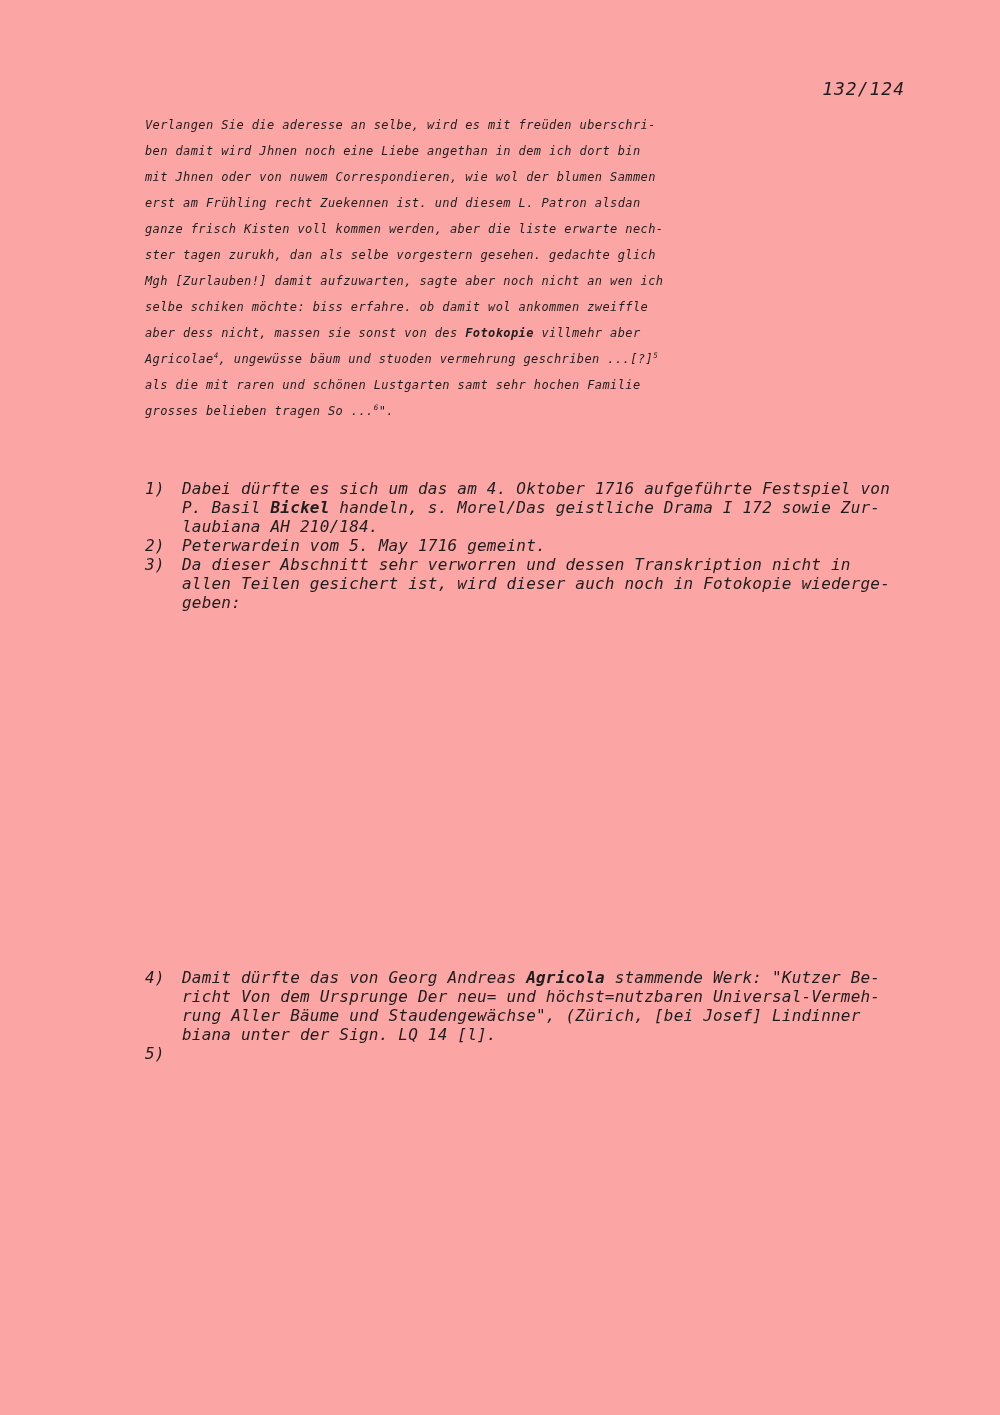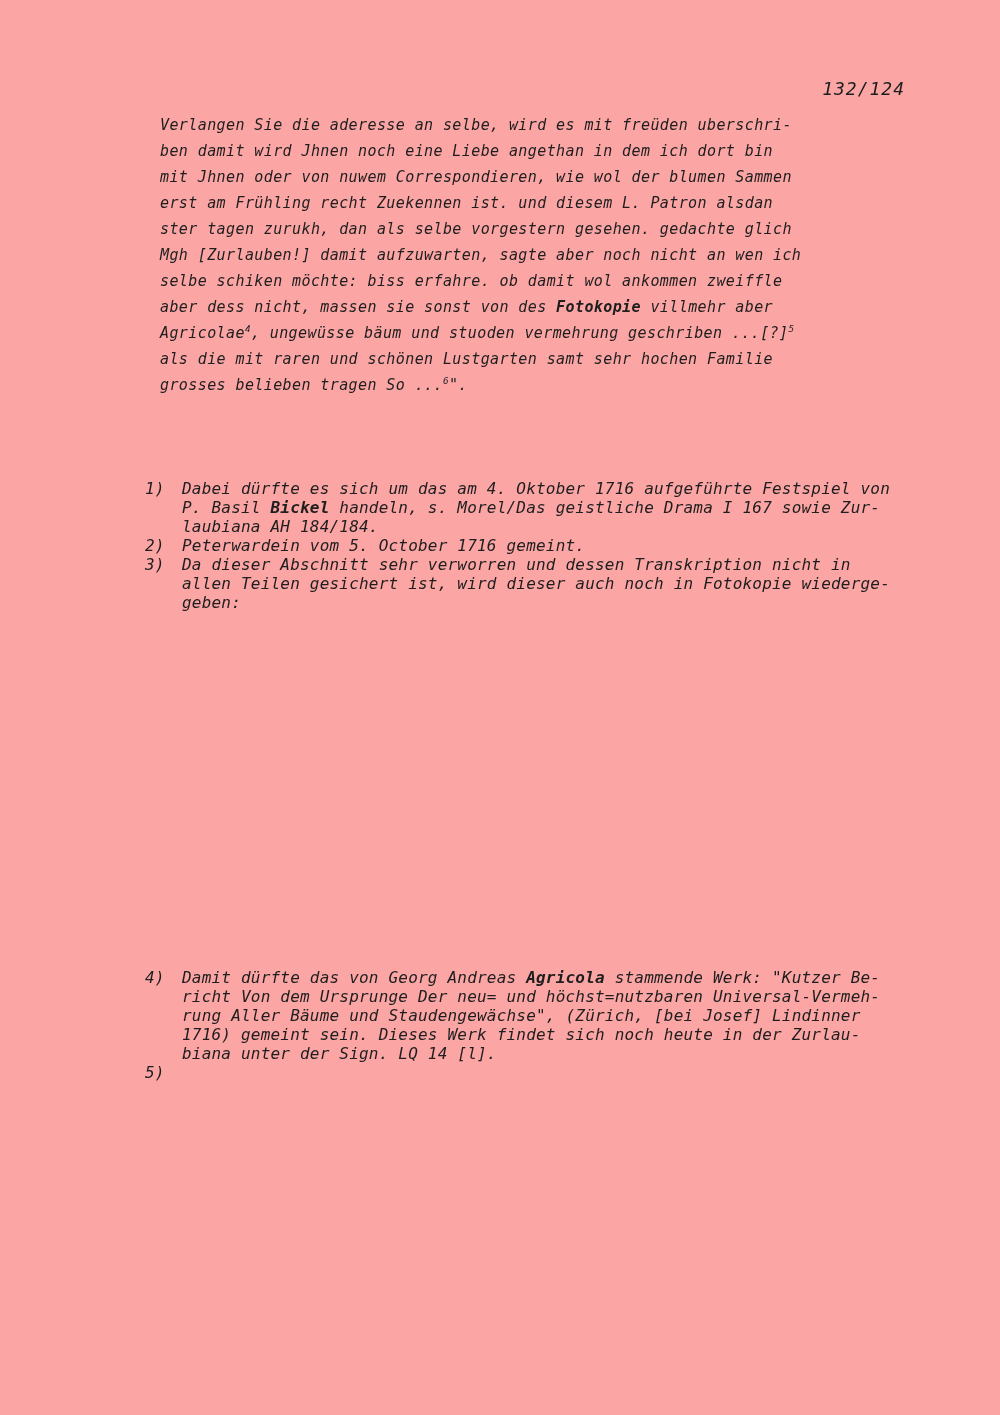--- a/index.html
+++ b/index.html
@@ -16,24 +16,24 @@
   }
   .page-number {
     position: absolute;
     top: 78px;
     right: 95px;
     font-size: 18px;
     letter-spacing: 1px;
   }
   .main-text {
     position: absolute;
-    left: 160px;
+    left: 145px;
     top: 112px;
     width: 800px;
-    font-size: 15px;
+    font-size: 12px;
     line-height: 26px;
     letter-spacing: 0.4px;
   }
   .footnotes {
     position: absolute;
     left: 145px;
     width: 800px;
     font-size: 16px;
     line-height: 19px;
     letter-spacing: 0.2px;
@@ -65,42 +65,43 @@
 <body>
 
 <div class="page">
   <div class="page-number">132/124</div>
 
   <div class="main-text" id="main-text">
       <div class="line"><span>Verlangen Sie die aderesse an selbe, wird es mit freüden uberschri-</span></div>
       <div class="line"><span>ben damit wird Jhnen noch eine Liebe angethan in dem ich dort bin</span></div>
       <div class="line"><span>mit Jhnen oder von nuwem Correspondieren, wie wol der blumen Sammen</span></div>
       <div class="line"><span>erst am Frühling recht Zuekennen ist. und diesem L. Patron alsdan</span></div>
+      <div class="line"><span>ganze frisch Kisten voll kommen werden, aber die liste erwarte nech-</span></div>
       <div class="line"><span>ster tagen zurukh, dan als selbe vorgestern gesehen. gedachte glich</span></div>
       <div class="line"><span>Mgh [Zurlauben!] damit aufzuwarten, sagte aber noch nicht an wen ich</span></div>
       <div class="line"><span>selbe schiken möchte: biss erfahre. ob damit wol ankommen zweiffle</span></div>
       <div class="line"><span>aber dess nicht, massen sie sonst von des </span><span class="b">Fotokopie</span><span> villmehr aber</span></div>
       <div class="line"><span>Agricolae</span><sup>4</sup><span>, ungewüsse bäum und stuoden vermehrung geschriben ...[?]</span><sup>5</sup></div>
       <div class="line"><span>als die mit raren und schönen Lustgarten samt sehr hochen Familie</span></div>
       <div class="line"><span>grosses belieben tragen So ...</span><sup>6</sup><span>".</span></div>
     </div>
 
   <div class="footnotes footnotes-top" id="footnotes-top">
       <div class="footnote">
         <span class="fn-num">1)</span>
         <div class="fn-body">
           <div class="line"><span>Dabei dürfte es sich um das am 4. Oktober 1716 aufgeführte Festspiel von</span></div>
-          <div class="line"><span>P. Basil </span><span class="b">Bickel</span><span> handeln, s. Morel/Das geistliche Drama I 167 sowie Zur-</span></div>
-          <div class="line"><span>laubiana AH 184/184.</span></div>
+          <div class="line"><span>P. Basil </span><span class="b">Bickel</span><span> handeln, s. Morel/Das geistliche Drama I 172 sowie Zur-</span></div>
+          <div class="line"><span>laubiana AH 210/184.</span></div>
         </div>
       </div>
       <div class="footnote">
         <span class="fn-num">2)</span>
         <div class="fn-body">
-          <div class="line"><span>Peterwardein vom 5. October 1716 gemeint.</span></div>
+          <div class="line"><span>Peterwardein vom 5. May 1716 gemeint.</span></div>
         </div>
       </div>
       <div class="footnote">
         <span class="fn-num">3)</span>
         <div class="fn-body">
           <div class="line"><span>Da dieser Abschnitt sehr verworren und dessen Transkription nicht in</span></div>
           <div class="line"><span>allen Teilen gesichert ist, wird dieser auch noch in Fotokopie wiederge-</span></div>
           <div class="line"><span>geben:</span></div>
         </div>
       </div>
@@ -108,21 +109,20 @@
 
   <div class="photo-gap"></div>
 
   <div class="footnotes footnotes-bottom" id="footnotes-bottom">
       <div class="footnote">
         <span class="fn-num">4)</span>
         <div class="fn-body">
           <div class="line"><span>Damit dürfte das von Georg Andreas </span><span class="b">Agricola</span><span> stammende Werk: "Kutzer Be-</span></div>
           <div class="line"><span>richt Von dem Ursprunge Der neu= und höchst=nutzbaren Universal-Vermeh-</span></div>
           <div class="line"><span>rung Aller Bäume und Staudengewächse", (Zürich, [bei Josef] Lindinner</span></div>
-          <div class="line"><span>1716) gemeint sein. Dieses Werk findet sich noch heute in der Zurlau-</span></div>
           <div class="line"><span>biana unter der Sign. LQ 14 [l].</span></div>
         </div>
       </div>
       <div class="footnote">
         <span class="fn-num">5)</span>
         <div class="fn-body"></div>
       </div>
     </div>
 </div>
 

